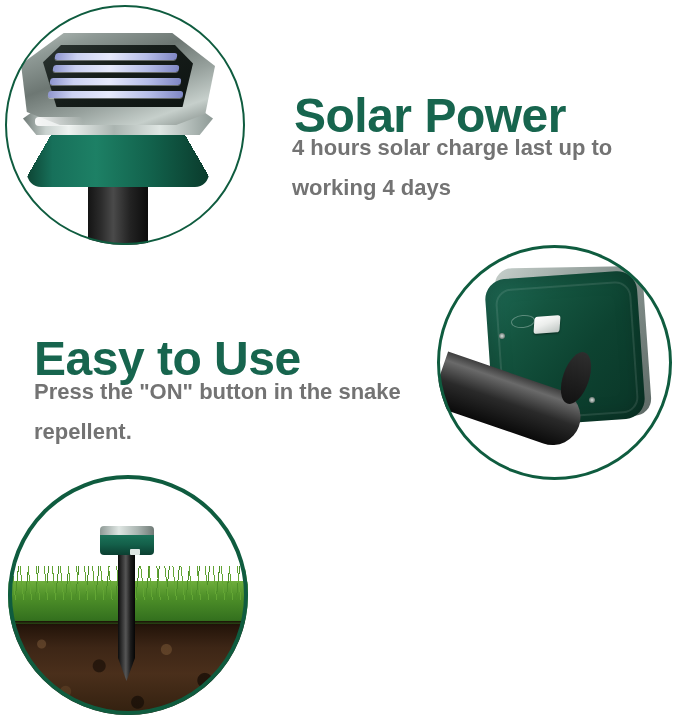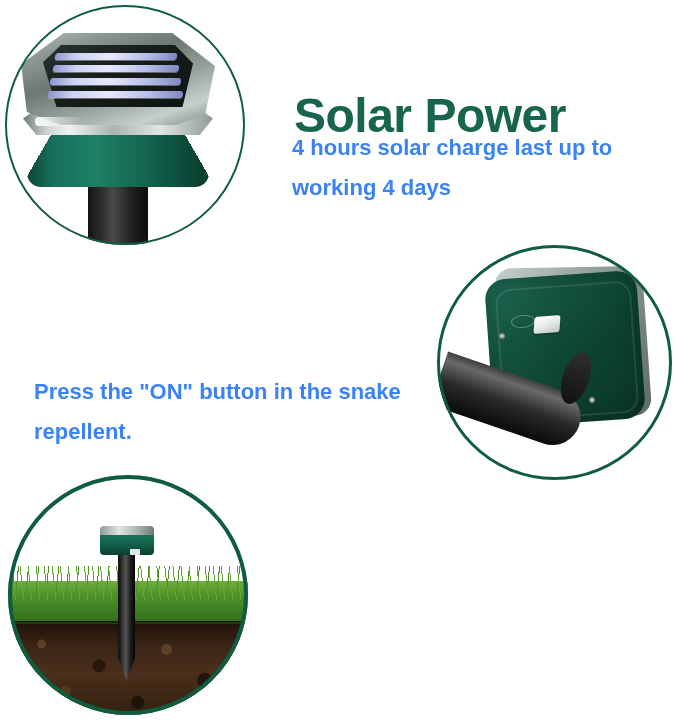--- a/index.html
+++ b/index.html
@@ -211,21 +211,21 @@
   
   .head-green{
     position:absolute;
     color:#17654e;
     font-weight:bold;
     letter-spacing:-0.5px;
     white-space:nowrap;
   }
   .body-sans{
     position:absolute;
-    color:#3b82f6;
+    color:#737373;
     font-size:22px;
     line-height:40px;
     font-weight:bold;
   }
   #title-solar{left:294px;top:48px;font-size:48px;}
   #body-solar{left:292px;top:106px;width:372px;}
 
   #title-easy{left:34px;top:291px;font-size:48px;}
   #body-easy{left:34px;top:350px;width:368px;}
 
@@ -262,20 +262,21 @@
         <div class="dev1-highlight"></div>
       </div>
     </div>
     <div class="ring"></div>
   </div>
 
   <h2 class="head-green" id="title-solar">Solar Power</h2>
 
   <p class="body-sans" id="body-solar">4 hours solar charge last up to working 4 days</p>
 
+  <h2 class="head-green" id="title-easy">Easy to Use</h2>
 
   <p class="body-sans" id="body-easy">Press the "ON" button in the snake repellent.</p>
 
   <div class="circle-frame" id="circle-switch">
     <div class="circle-clip">
       <div class="dev2-wrap">
         <div class="dev2-edge"></div>
         <div class="dev2-face"></div>
         <div class="dev2-inner-bevel"></div>
         <div class="dev2-label"></div>

